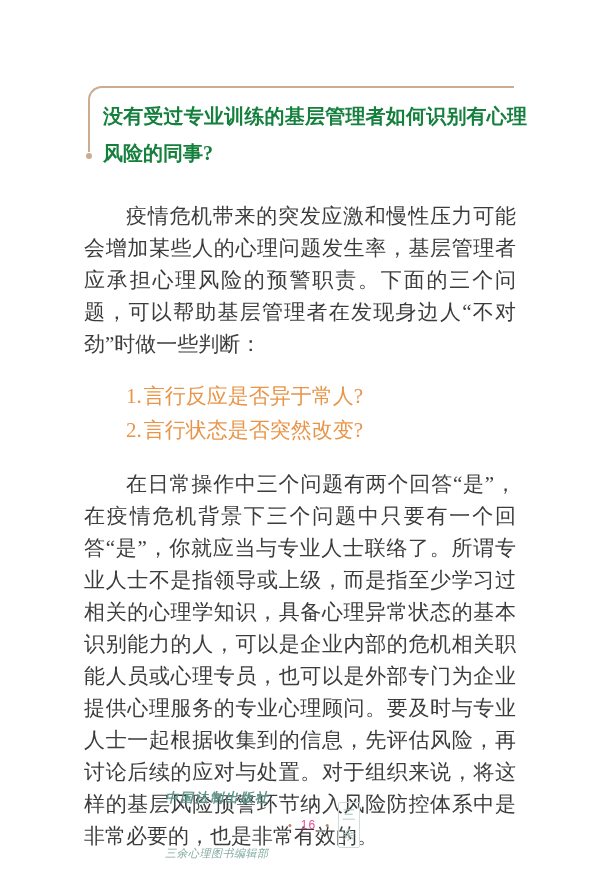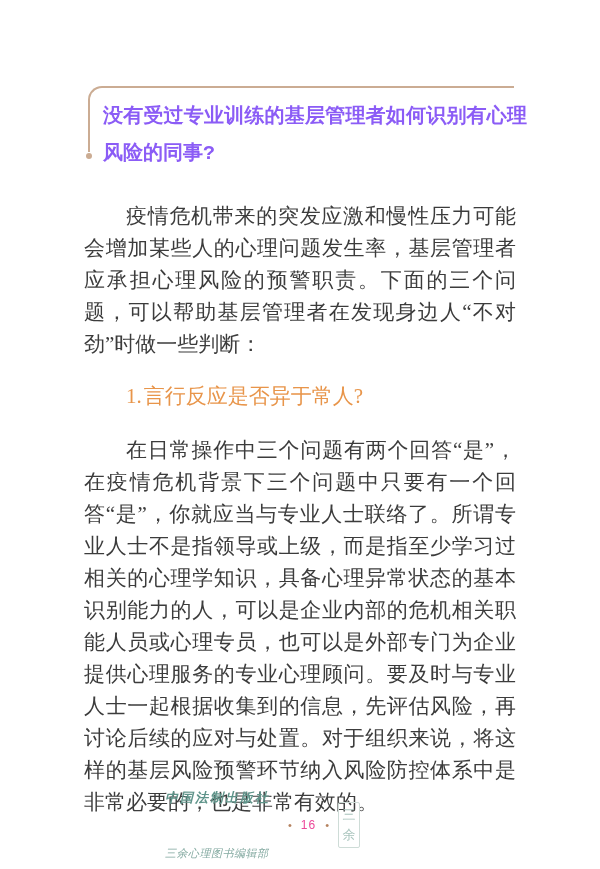--- a/index.html
+++ b/index.html
@@ -27,24 +27,23 @@
   .heading-dot {
     position: absolute; left: -2px; top: 67px;
     width: 6px; height: 6px; border-radius: 50%;
     background: #cbac93;
   }
   .heading-text {
     position: relative;
     padding: 12px 0 0 15px;
     width: 424px;
     font-size: 20px; font-weight: bold;
-    color: #8b5cf6;
+    color: #15803d;
     line-height: 37px;
     text-align: justify;
-    font-family: Liberation Mono, monospace;
   }
 
   
   .body-text {
     position: absolute; left: 84px; top: 200px; width: 432px;
     font-size: 21px; line-height: 32px;
     color: #3c3c3c;
     text-align: justify;
   }
   .para { margin: 0; text-indent: 2em; }
@@ -97,20 +96,23 @@
     <div class="heading-text">没有受过专业训练的基层管理者如何识别有心理风险的同事?</div>
   </div>
 
   <div class="body-text">
     <p class="para para-1">疫情危机带来的突发应激和慢性压力可能会增加某些人的心理问题发生率，基层管理者应承担心理风险的预警职责。下面的三个问题，可以帮助基层管理者在发现身边人“不对劲”时做一些判断：</p>
 
     <div class="questions">
       <div class="question">
         <span class="q-num">1.</span><span class="q-text">言行反应是否异于常人</span><span class="q-note"></span><span class="q-mark">?</span>
       </div>
+      <div class="question">
+        <span class="q-num">2.</span><span class="q-text">言行状态是否突然改变</span><span class="q-note"></span><span class="q-mark">?</span>
+      </div>
     </div>
 
     <p class="para para-2">在日常操作中三个问题有两个回答“是”，在疫情危机背景下三个问题中只要有一个回答“是”，你就应当与专业人士联络了。所谓专业人士不是指领导或上级，而是指至少学习过相关的心理学知识，具备心理异常状态的基本识别能力的人，可以是企业内部的危机相关职能人员或心理专员，也可以是外部专门为企业提供心理服务的专业心理顾问。要及时与专业人士一起根据收集到的信息，先评估风险，再讨论后续的应对与处置。对于组织来说，将这样的基层风险预警环节纳入风险防控体系中是非常必要的，也是非常有效的。</p>
   </div>
 
   <div class="footer">
     <div class="pub-block">
       <div class="pub-name">中国法制出版社</div>
       <div class="pub-dept">三余心理图书编辑部</div>
     </div>

